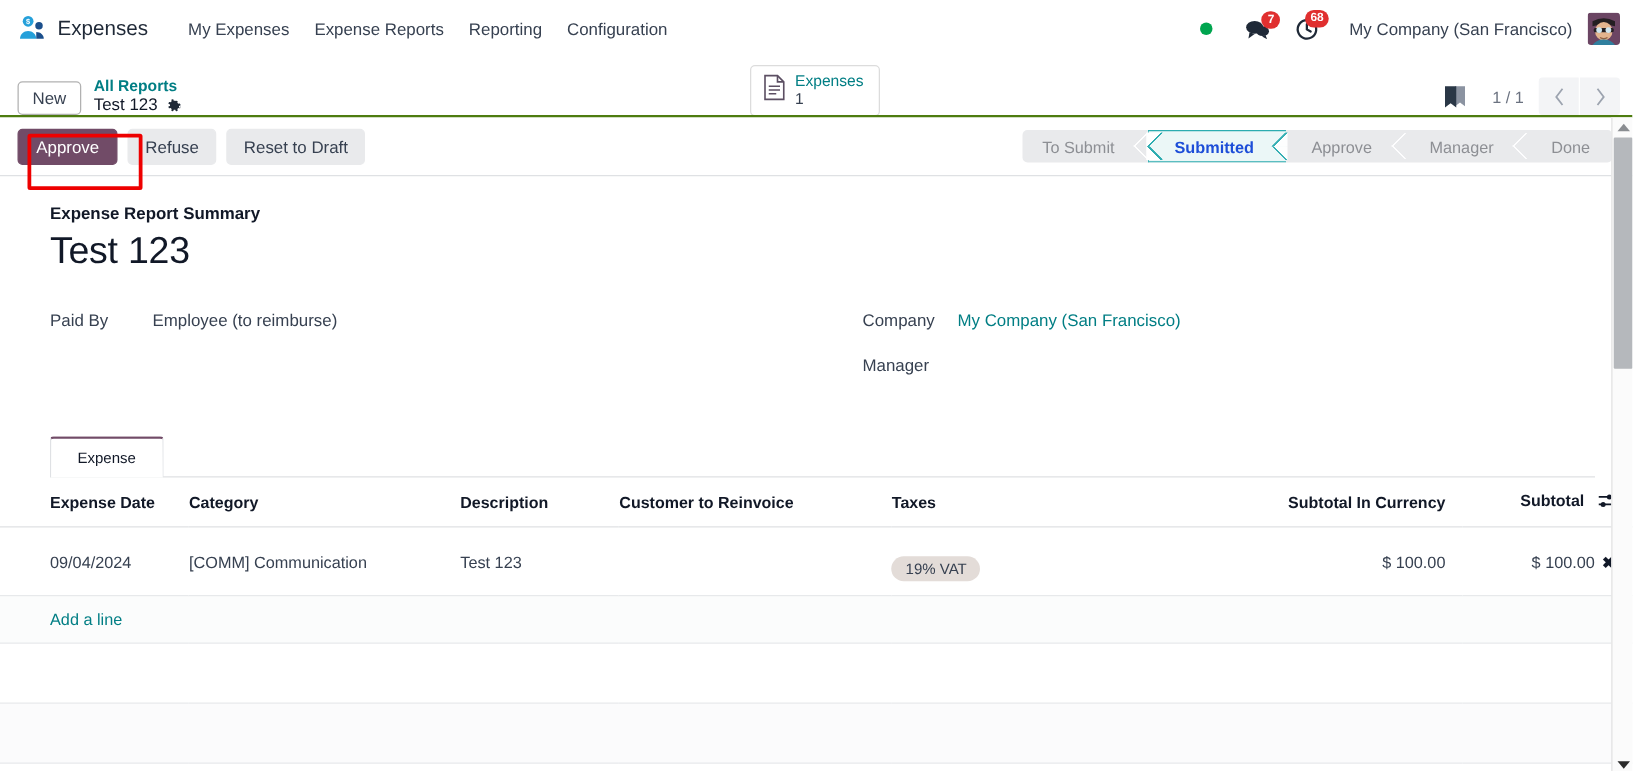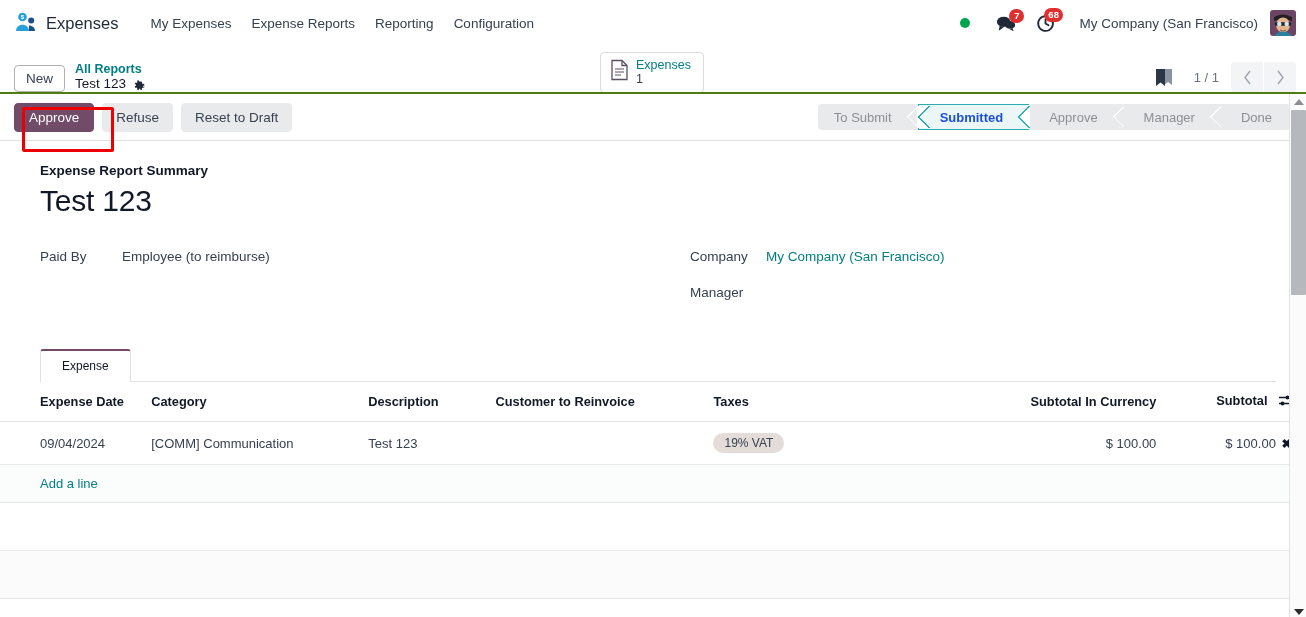--- a/index.html
+++ b/index.html
@@ -227,21 +227,21 @@
     border-bottom: 1px solid #dfe1e4; white-space: nowrap;
   }
   table.lines th.num, table.lines td.num { text-align: right; padding-right: 14px; }
   table.lines td {
     font-size: 13px; color: #374151; padding: 11px 8px 11px 0;
     border-bottom: 1px solid #e7e9eb; white-space: nowrap;
   }
   tr.line-row { background: #ffffff; }
   .tag-pill {
     display: inline-block; background: #e3dcd8; color: #374151;
-    border-radius: 11px; font-size: 12px; padding: 3px 11px;
+    border-radius: 11px; font-size: 12px; padding: 3px 11px; margin-top: 12px;
   }
   .x-btn {
     color: #111827; font-size: 12.5px; cursor: pointer;
     padding-left: 2px; font-weight: bold;
   }
   .opt-cols-icon { display: inline-block; vertical-align: -2px; margin-left: 7px; cursor: pointer; }
   .add-line-row td { border-bottom: 1px solid #e7e9eb; background: #fbfcfc; padding: 12px 0 12px 0; }
   .add-line {
     font-size: 13px; color: #017e84; cursor: pointer;
   }

